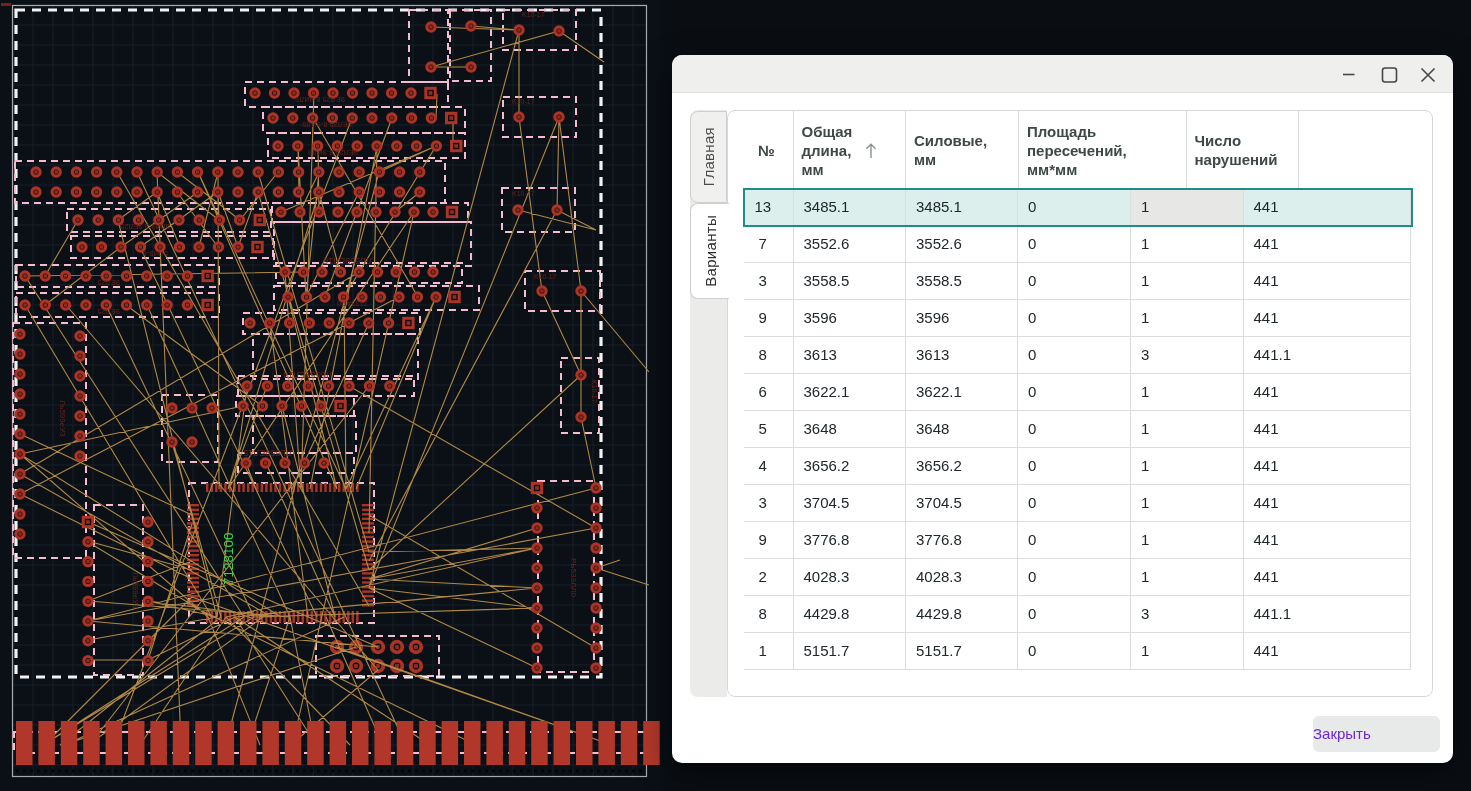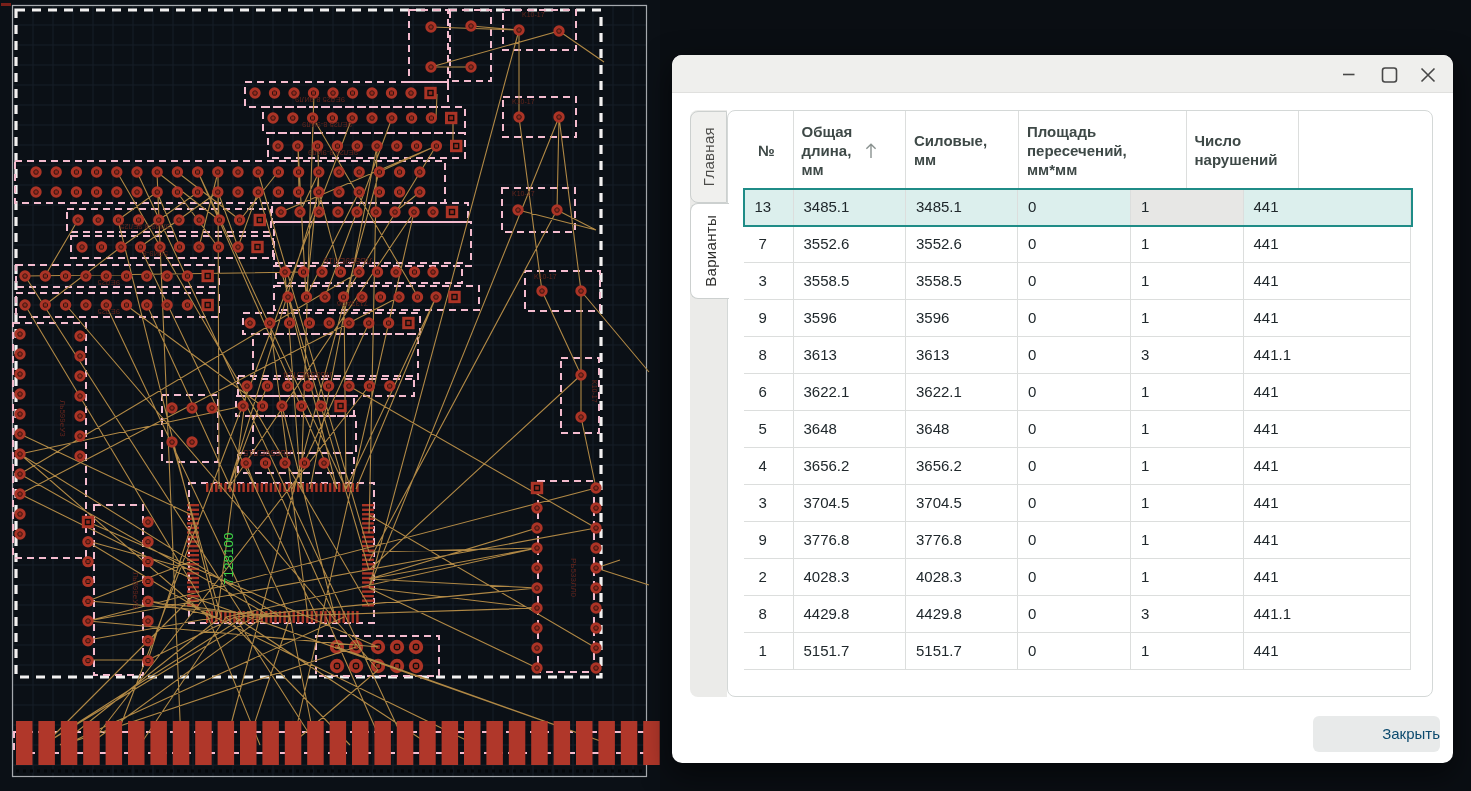--- a/index.html
+++ b/index.html
@@ -17,21 +17,21 @@
 .c{border-right:1px solid #dcdedd;flex:none}
 #hdr .c{border-right:1px solid #dcdedd;height:78px;font-weight:bold;font-size:15px;color:#3e4947;padding:0 8px;display:flex;align-items:center;line-height:19px}
 #hdr .c:first-child{border-left:1px solid transparent}
 .row .c{height:37px;line-height:36px;font-size:15px;color:#20282c;padding-left:10px;border-bottom:1px solid #dcdedd}
 .row .c.n{text-align:center;padding-left:0;padding-right:11px}
 .row.sel{outline:2px solid #1f8c87;outline-offset:-1px;background:#dcefed;position:relative;z-index:2}
 .row.sel .c{border-bottom-color:transparent}
 #hdr .c:last-child,.row .c:last-child{border-right:1px solid #dcdedd}
 .ht{display:block}
 .arrow{vertical-align:-3px;margin-left:13px}
-#btn{position:absolute;left:641px;top:661px;width:127px;height:36px;background:#e8eaea;border-radius:6px;font-size:15px;color:#0c4a6e;text-align:right;line-height:36px}
+#btn{position:absolute;left:641px;top:661px;width:127px;height:36px;background:#e8eaea;border-radius:6px;font-size:15px;color:#6d28d9;text-align:left;line-height:36px}
 </style></head><body>
 <svg width="660" height="791" viewBox="0 0 660 791" style="position:absolute;left:0;top:0">
 <rect width="660" height="791" fill="#0b1016"></rect>
 <path stroke="#161e28" stroke-width="1" fill="none" d="M13 5V778 M33 5V778 M53 5V778 M73 5V778 M93 5V778 M113 5V778 M133 5V778 M153 5V778 M173 5V778 M193 5V778 M213 5V778 M233 5V778 M253 5V778 M273 5V778 M293 5V778 M313 5V778 M333 5V778 M353 5V778 M373 5V778 M393 5V778 M413 5V778 M433 5V778 M453 5V778 M473 5V778 M493 5V778 M513 5V778 M533 5V778 M553 5V778 M573 5V778 M593 5V778 M613 5V778 M633 5V778 M12 5H647 M12 25H647 M12 45H647 M12 65H647 M12 85H647 M12 105H647 M12 125H647 M12 145H647 M12 165H647 M12 185H647 M12 205H647 M12 225H647 M12 245H647 M12 265H647 M12 285H647 M12 305H647 M12 325H647 M12 345H647 M12 365H647 M12 385H647 M12 405H647 M12 425H647 M12 445H647 M12 465H647 M12 485H647 M12 505H647 M12 525H647 M12 545H647 M12 565H647 M12 585H647 M12 605H647 M12 625H647 M12 645H647 M12 665H647 M12 685H647 M12 705H647 M12 725H647 M12 745H647 M12 765H647 "></path>
 <rect x="12.5" y="5.5" width="634" height="771" fill="none" stroke="#a6a9ae" stroke-width="1.2"></rect>
 <rect x="1" y="3" width="10" height="3" fill="#7a201a"></rect>
 <path fill="none" stroke="#f3f1f1" stroke-width="3.2" stroke-dasharray="9 7" d="M16 10 H601 V677 H16 Z"></path>
 <rect x="409" y="10" width="39" height="72" fill="none" stroke="#f5bccf" stroke-width="2" stroke-dasharray="7 5"></rect>
 <rect x="450" y="10" width="41" height="71" fill="none" stroke="#f5bccf" stroke-width="2" stroke-dasharray="7 5"></rect>
 <rect x="503" y="10" width="73" height="40" fill="none" stroke="#f5bccf" stroke-width="2" stroke-dasharray="7 5"></rect>

